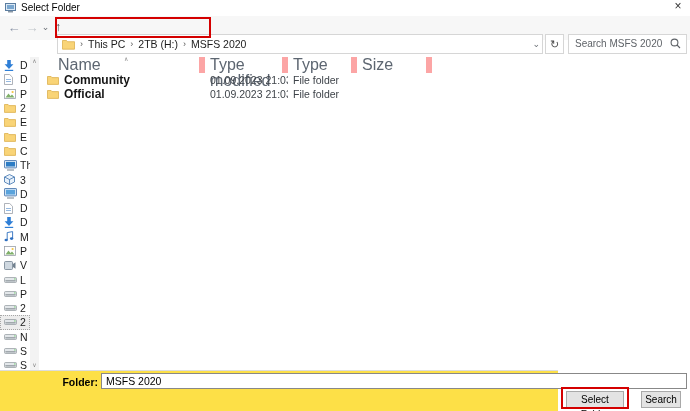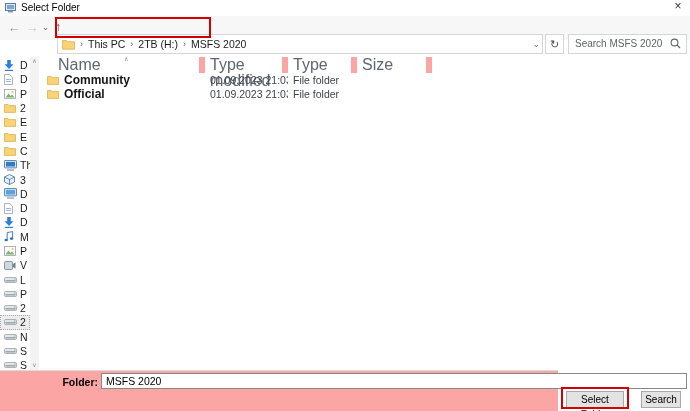--- a/index.html
+++ b/index.html
@@ -60,21 +60,21 @@
   .lv-h-cell{height:16px;line-height:16px;font-size:16px;color:#5d6671;border-right:6px solid #fca5a5;position:relative;}
   .sort-caret{position:absolute;left:85px;top:-2px;font-size:6px;color:#8a8a8a;}
   .lv-rows{position:absolute;left:0;top:16px;width:100%;}
   .lv-row{height:14px;display:flex;align-items:center;}
   .cell{overflow:hidden;white-space:nowrap;height:14px;line-height:14px;}
   .c-name{display:flex;align-items:center;padding-left:8px;font-size:12px;font-weight:bold;color:#161616;}
   .c-name .f-icon{margin-right:5px;display:flex;}
   .c-date,.c-type,.c-size{font-size:10.5px;color:#3f444a;padding-left:5px;font-weight:normal;}
 
   
-  .footer{position:absolute;left:0;top:370px;width:558px;height:41px;background:#fca5a5;border-top:1px solid #dcdcdc;}
+  .footer{position:absolute;left:0;top:370px;width:558px;height:41px;background:#fde047;border-top:1px solid #dcdcdc;}
   .folder-label{position:absolute;left:0px;top:5px;width:98px;text-align:right;font-size:10.5px;font-weight:bold;color:#000;}
   .folder-input{position:absolute;left:101px;top:2px;width:586px;height:16px;background:#fff;border:1px solid #888;font-size:10.5px;padding:0 4px;color:#000;outline:none;}
   .btn{position:absolute;top:20px;height:17px;background:#e3e3e3;border:1px solid #a9a9a9;font-size:10px;color:#000;text-align:center;line-height:15px;}
   .btn-select{left:566px;width:58px;}
   .btn-cancel{left:641px;width:40px;}
 
   
   .redbox{position:absolute;border:2px solid #d40000;background:transparent;pointer-events:none;}
   .rb-breadcrumb{left:55px;top:17px;width:156px;height:21px;}
   .rb-select{left:561px;top:387px;width:68px;height:22px;}

